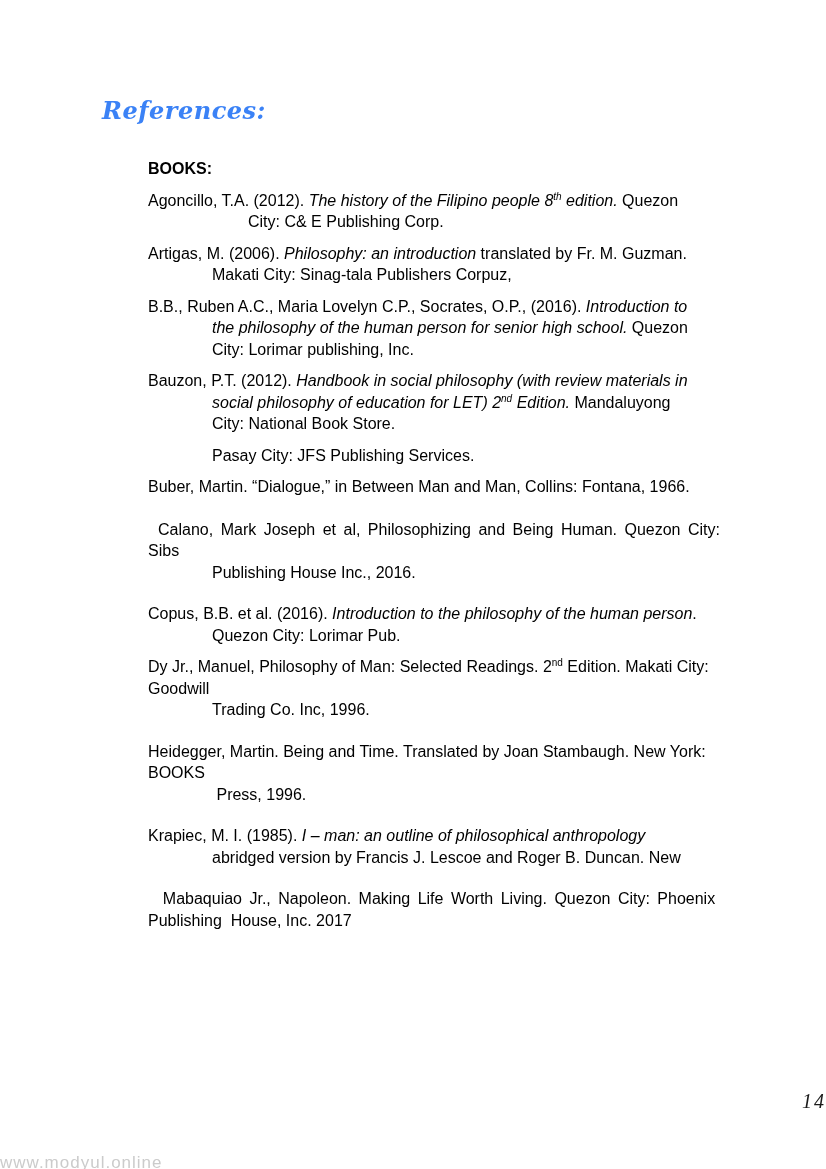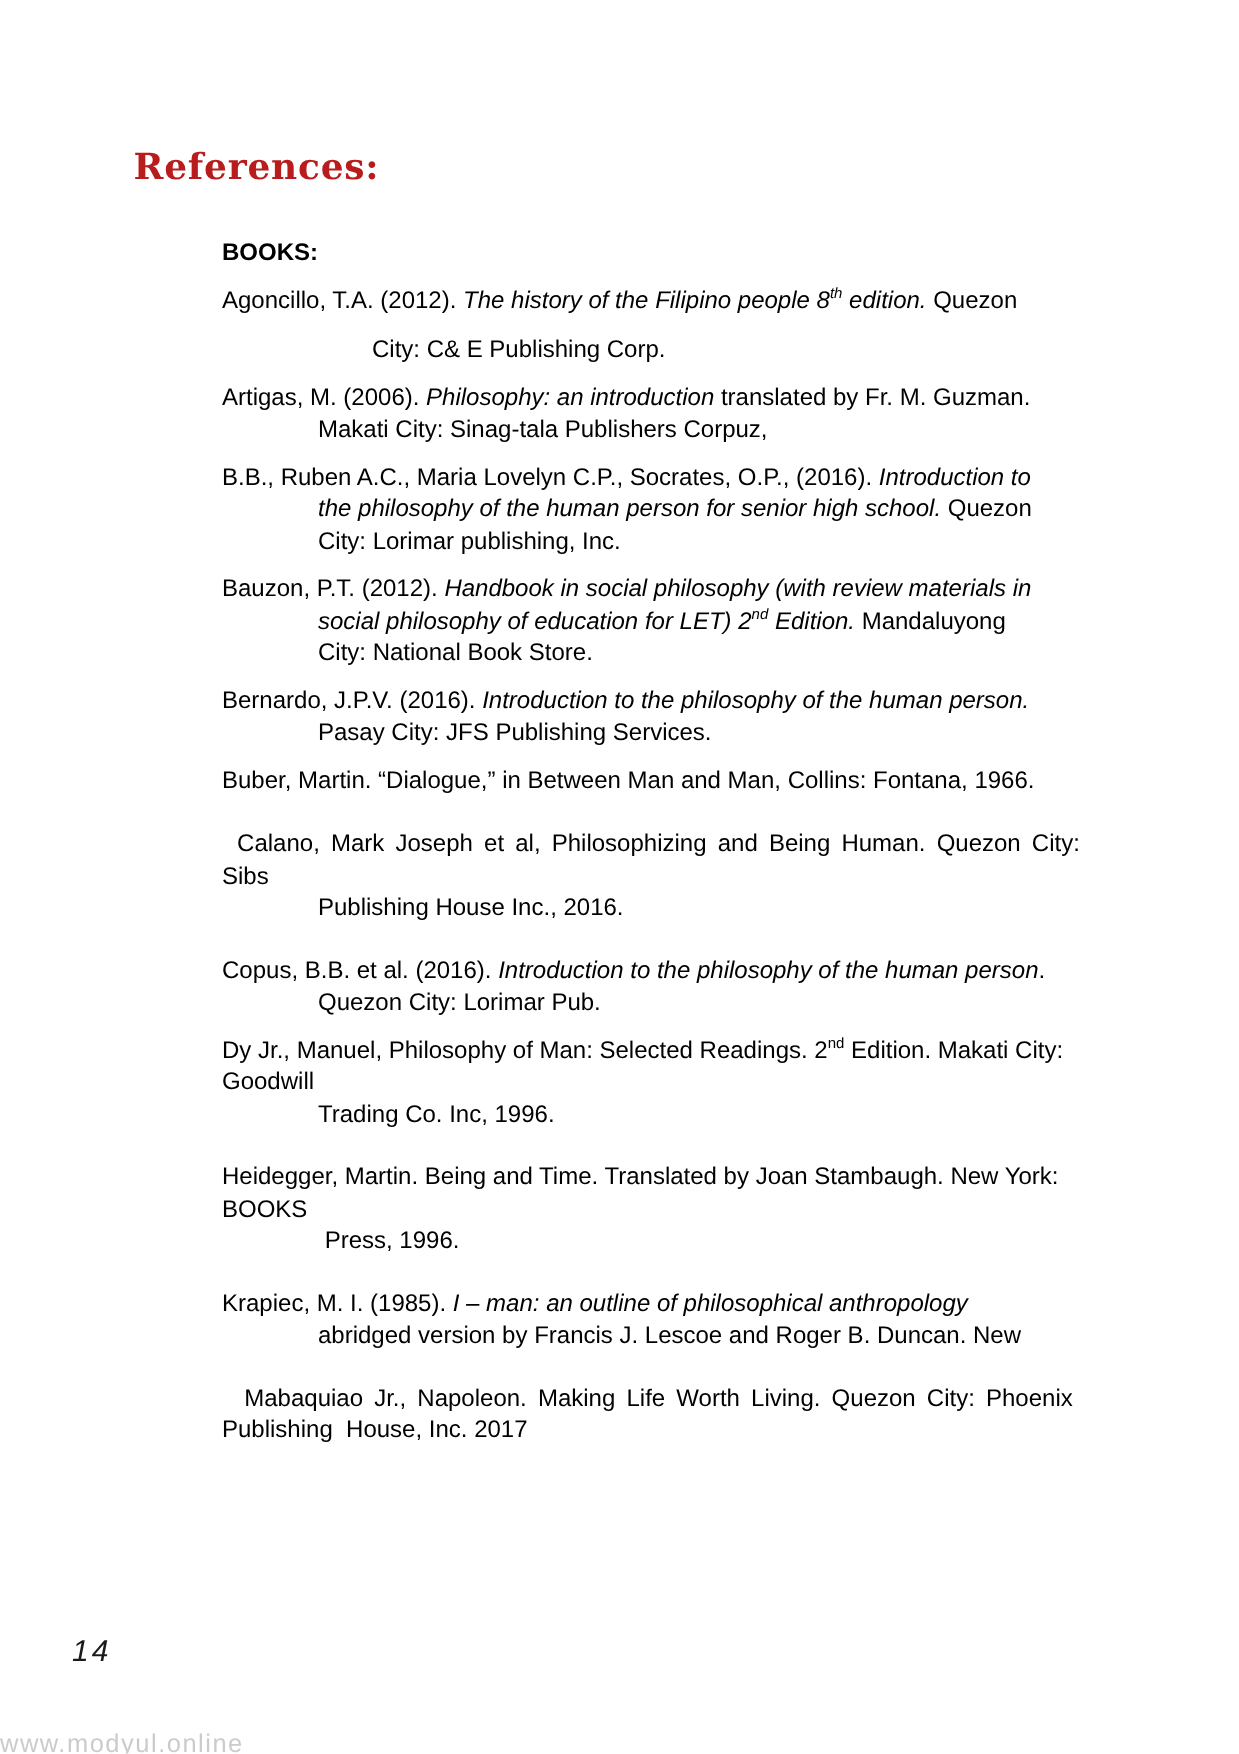--- a/index.html
+++ b/index.html
@@ -17,27 +17,28 @@
   }
   .page {
     position: relative;
     width: 826px;
     height: 1169px;
     background: #ffffff;
   }
   .doc-title {
     position: absolute;
     top: 96px;
-    left: 89px;
+    left: 102px;
     margin: 0;
     font-family: "DejaVu Serif", serif;
+    font-style: italic;
     font-weight: bold;
     font-size: 24px;
     letter-spacing: 0.5px;
-    color: #b91c1c;
+    color: #3b82f6;
   }
   .content {
     position: absolute;
     top: 158px;
     left: 148px;
     width: 582px;
     font-size: 16px;
     line-height: 21.5px;
   }
   .section-heading {
@@ -46,35 +47,35 @@
   }
   .ref-entry { margin: 0; }
   .sp-n  { margin-top: 10px; }
   .sp-l  { margin-top: 21px; }
   .sp-xl { margin-top: 20px; }
   .ref-line {
     white-space: pre-wrap;
   }
   .ind-0 { padding-left: 0; }
   .ind-1 { padding-left: 64px; }
-  .ind-2 { padding-left: 100px; margin-top: 12px; }
+  .ind-2 { padding-left: 100px; }
   .just  { word-spacing: 3px; text-align: center; }
   .it    { font-style: italic; text-align: right; }
   sup {
     font-size: 10px;
     line-height: 0;
     vertical-align: super;
   }
   .page-number {
     position: absolute;
     top: 1090px;
     left: 0;
     right: 0;
-    text-align: left;
-    font-family: Liberation Sans, sans-serif;
+    text-align: right;
+    font-family: Liberation Serif, serif;
     font-style: italic;
     font-size: 20px;
     letter-spacing: 2px;
     color: #1a1a1a;
     padding-left: 48px;
   }
   .watermark {
     position: absolute;
     top: 1153px;
     left: 0;
@@ -106,21 +107,20 @@
           <div class="ref-line ind-0"><span>B.B., Ruben A.C., Maria Lovelyn C.P., Socrates, O.P., (2016). </span><span class="it">Introduction to</span></div>
           <div class="ref-line ind-1"><span class="it">the philosophy of the human person for senior high school.</span><span> Quezon</span></div>
           <div class="ref-line ind-1"><span>City: Lorimar publishing, Inc.</span></div>
         </div>
         <div class="ref-entry sp-n">
           <div class="ref-line ind-0"><span>Bauzon, P.T. (2012). </span><span class="it">Handbook in social philosophy (with review materials in</span></div>
           <div class="ref-line ind-1"><span class="it">social philosophy of education for LET) 2</span><sup class="it">nd</sup><span class="it"> Edition.</span><span> Mandaluyong</span></div>
           <div class="ref-line ind-1"><span>City: National Book Store.</span></div>
         </div>
         <div class="ref-entry sp-n">
-          <div class="ref-line ind-0"><span>Bernardo, J.P.V. (2016). </span><span class="it">Introduction to the philosophy of the human person.</span></div>
           <div class="ref-line ind-1"><span>Pasay City: JFS Publishing Services.</span></div>
         </div>
         <div class="ref-entry sp-n">
           <div class="ref-line ind-0"><span>Buber, Martin. “Dialogue,” in Between Man and Man, Collins: Fontana, 1966.</span></div>
         </div>
         <div class="ref-entry sp-l">
           <div class="ref-line ind-0 just"><span>Calano, Mark Joseph et al, Philosophizing and Being Human. Quezon City:</span></div>
           <div class="ref-line ind-0"><span>Sibs</span></div>
           <div class="ref-line ind-1"><span>Publishing House Inc., 2016.</span></div>
         </div>

